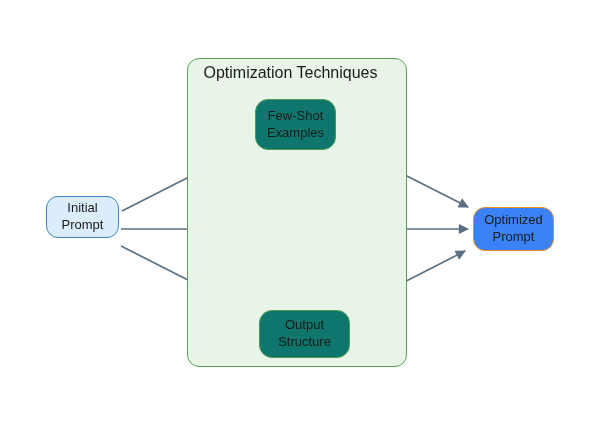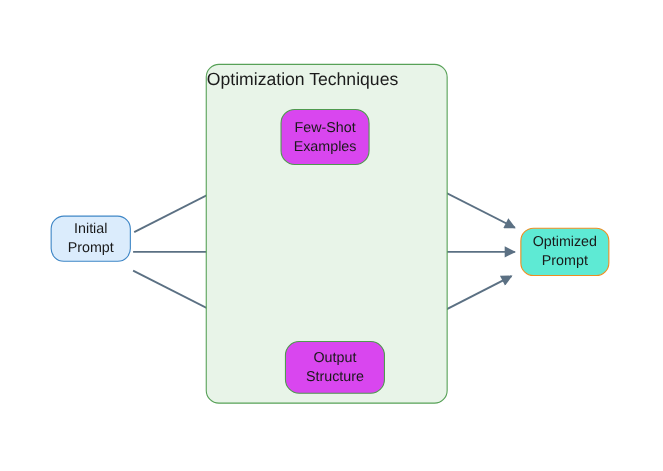--- a/index.html
+++ b/index.html
@@ -23,48 +23,49 @@
     width: 220px; height: 309px;
     background: #e8f4e8;
     border: 1.5px solid #57a157;
     border-radius: 12px;
     box-sizing: border-box;
   }
   .subgraph-title {
     position: absolute;
     left: 0; right: 13px;
     top: 5px;
+    text-align: center;
     font-size: 16px;
     color: #1b1b1b;
     white-space: nowrap;
   }
   .node {
     position: absolute;
     display: flex;
     align-items: center;
     justify-content: center;
     text-align: center;
     box-sizing: border-box;
     font-size: 13px;
     line-height: 1.28;
     color: #1a1a1a;
     white-space: pre-line;
     border-radius: 13px;
   }
   .node-green {
-    background: #d946ef;
+    background: #0f766e;
     border: 1.5px solid #4f9a4f;
   }
   .node-blue {
     background: #dbecfc;
     border: 1.5px solid #3e86c6;
     border-radius: 12px;
   }
   .node-orange {
-    background: #5eead4;
+    background: #3b82f6;
     border: 1.5px solid #ee8e22;
     border-radius: 12px;
   }
   #node-few-shot  { left: 255px; top:  99px; width: 81px; height: 51px; }
   #node-chain     { left: 256px; top: 204px; width: 76px; height: 49px; }
   #node-output    { left: 259px; top: 310px; width: 91px; height: 48px; }
   #node-initial   { left:  46px; top: 196px; width: 73px; height: 42px; }
   #node-optimized { left: 473px; top: 207px; width: 81px; height: 44px; }
 </style>
 </head>

